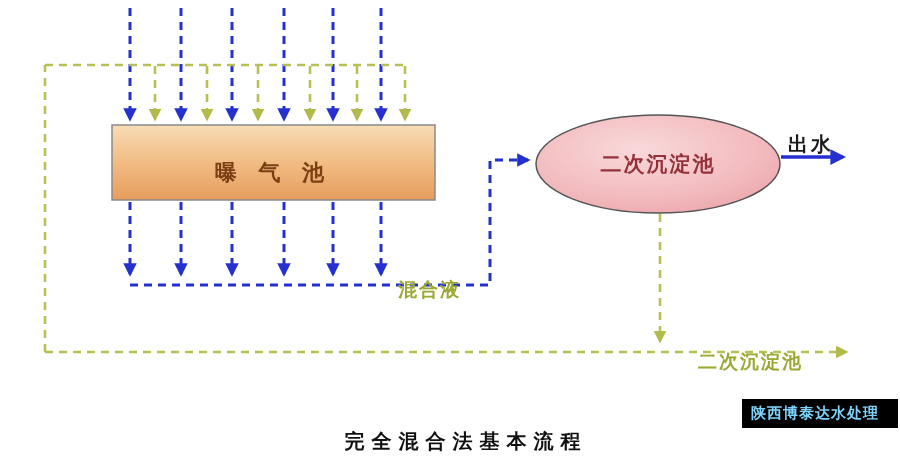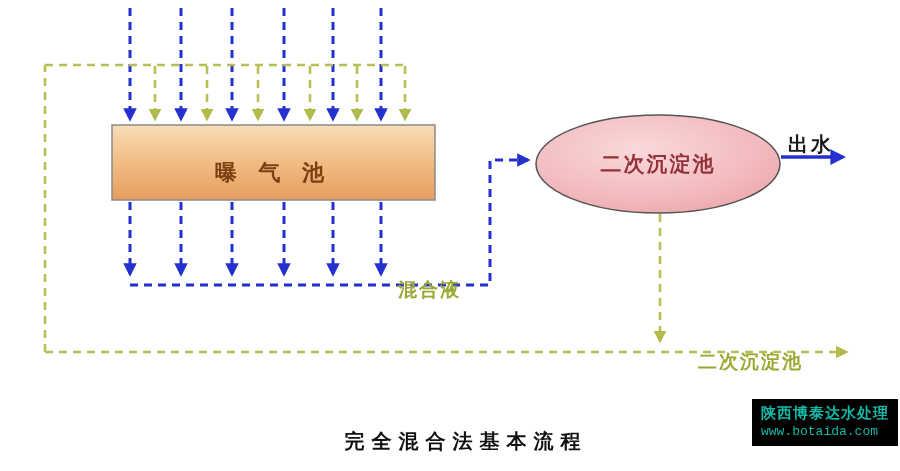--- a/index.html
+++ b/index.html
@@ -37,22 +37,22 @@
   .diagram-title{
     position:absolute;left:0;top:428px;width:100%;
     text-align:center;
     font-family:"Liberation Serif", serif;
     font-weight:bold;font-size:20px;color:#111;
     letter-spacing:7px;
     padding-left:16px;
   }
   .watermark{
     position:absolute;right:2px;top:399px;
-    background:#000;color:#14b8a6;
-    padding:4px 9px 5px 9px;
+    background:#000;color:#7dd3fc;
+    padding:4px 19px 5px 9px;
     line-height:1.35;
     text-align:left;
   }
   .watermark .wm1{font-size:15px;font-weight:bold;letter-spacing:1px;}
   .watermark .wm2{font-size:13px;font-family:"Liberation Mono", monospace;}
 </style>
 </head>
 <body>
 
 <div class="canvas">
@@ -125,16 +125,15 @@
   <div class="label clarifier-label">二次沉淀池</div>
 
   <div class="label olive-label mixed-liquor-label">混合液</div>
   <div class="label effluent-label">出水</div>
   <div class="label olive-label excess-sludge-label">二次沉淀池</div>
 
   <div class="diagram-title">完全混合法基本流程</div>
 
   <div class="watermark">
     <div class="wm1">陕西博泰达水处理</div>
-    <div class="wm2">www.botaida.com</div>
   </div>
 
 </div>
 
 </body></html>

